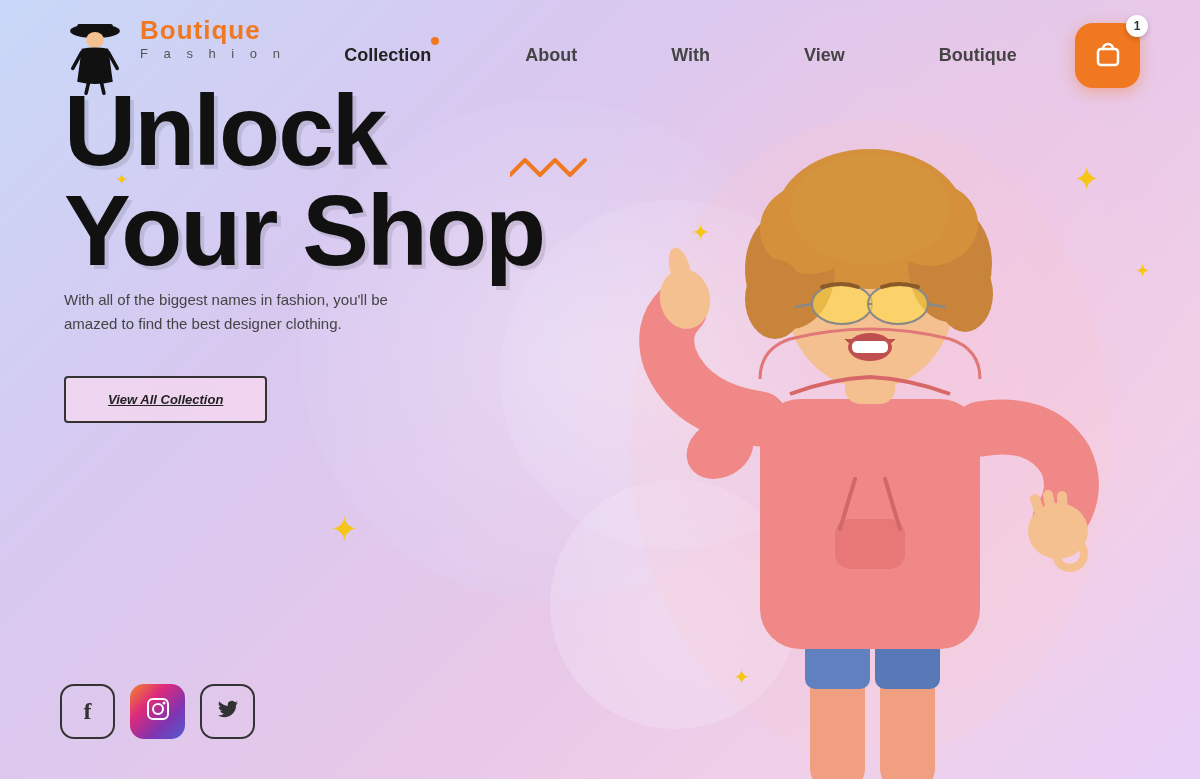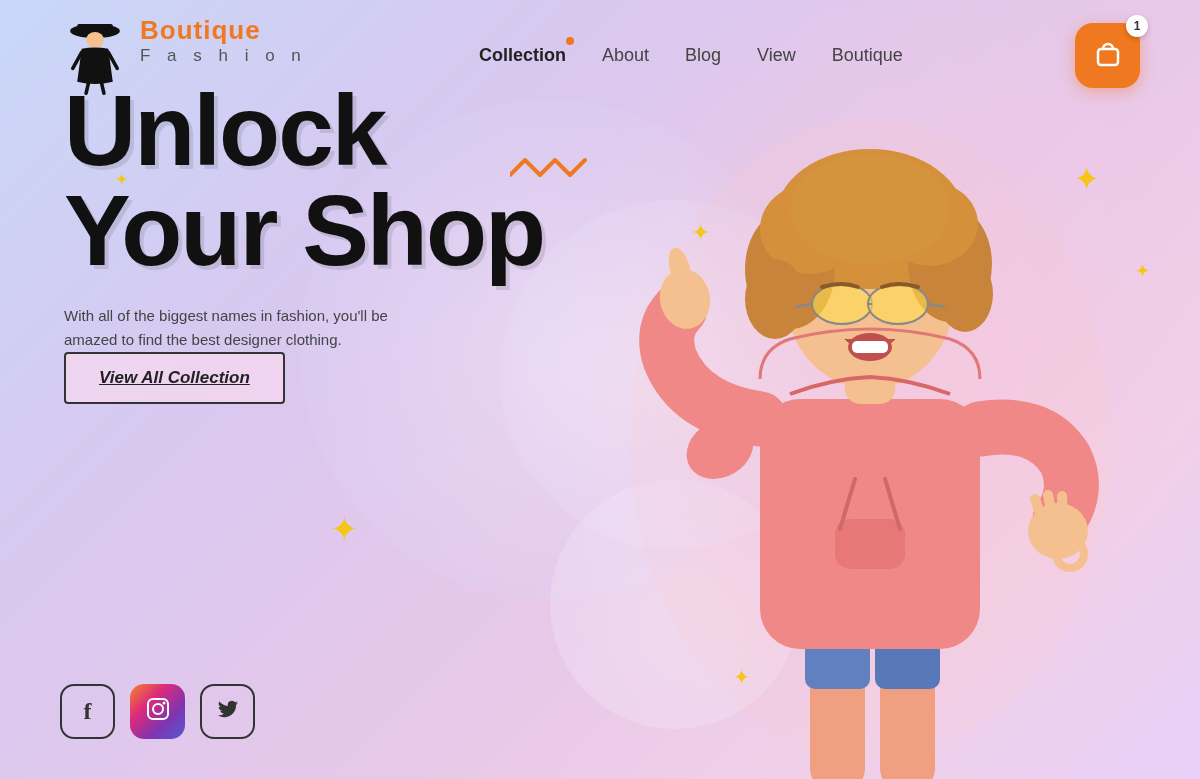--- a/index.html
+++ b/index.html
@@ -66,37 +66,37 @@
     }
 
     .logo-boutique {
       font-size: 26px;
       font-weight: 900;
       color: #f07820;
       letter-spacing: 1px;
     }
 
     .logo-fashion {
-      font-size: 17px;
+      font-size: 13px;
       letter-spacing: 6px;
       color: #555;
       font-weight: 500;
     }
 
     .nav {
       flex: 1;
       display: flex;
       align-items: center;
       justify-content: center;
-      gap: 36px;
+      gap: 94px;
     }
 
     .nav-item {
       font-size: 18px;
-      font-weight: 400;
+      font-weight: 700;
       color: #444;
       cursor: pointer;
       position: relative;
       text-decoration: none;
     }
 
     .nav-item.active {
       color: #222;
       font-weight: 700;
     }
@@ -157,30 +157,31 @@
       line-height: 1.0;
       letter-spacing: -2px;
       text-shadow: 4px 4px 0px rgba(0,0,0,0.1);
       font-family: 'Arial Black', 'Arial', sans-serif;
     }
 
     .hero-subtitle {
       font-size: 15px;
       color: #444;
       line-height: 1.6;
-      margin-top: 24px;
+      margin-top: 8px;
       max-width: 380px;
     }
 
     .view-btn {
       display: inline-block;
-      padding: 14px 33px;
+      margin-top: 40px;
+      padding: 14px 42px;
       background: rgba(255, 220, 240, 0.6);
       border: 2px solid #333;
-      font-size: 17px;
+      font-size: 13px;
       font-weight: 700;
       color: #222;
       cursor: pointer;
       text-decoration: underline;
       font-style: italic;
       border-radius: 4px;
     }
 
     
     .social-icons {
@@ -314,21 +315,21 @@
     </svg>
     <div class="logo-text">
       <span class="logo-boutique">Boutique</span>
       <span class="logo-fashion">F a s h i o n</span>
     </div>
   </div>
 
   <nav class="nav">
     <a class="nav-item active">Collection</a>
     <a class="nav-item">About</a>
-    <a class="nav-item">Blog</a>
+    <a class="nav-item">With</a>
     <a class="nav-item">View</a>
     <a class="nav-item">Boutique</a>
   </nav>
 
   <div class="cart-btn">
     <svg width="32" height="32" viewBox="0 0 32 32" fill="none">
       <rect x="6" y="10" width="20" height="16" rx="3" fill="none" stroke="white" stroke-width="2.5"></rect>
       <path d="M11 10 C11 7 13 5 16 5 C19 5 21 7 21 10" stroke="white" stroke-width="2.5" fill="none" stroke-linecap="round"></path>
     </svg>
     <div class="cart-badge">1</div>

